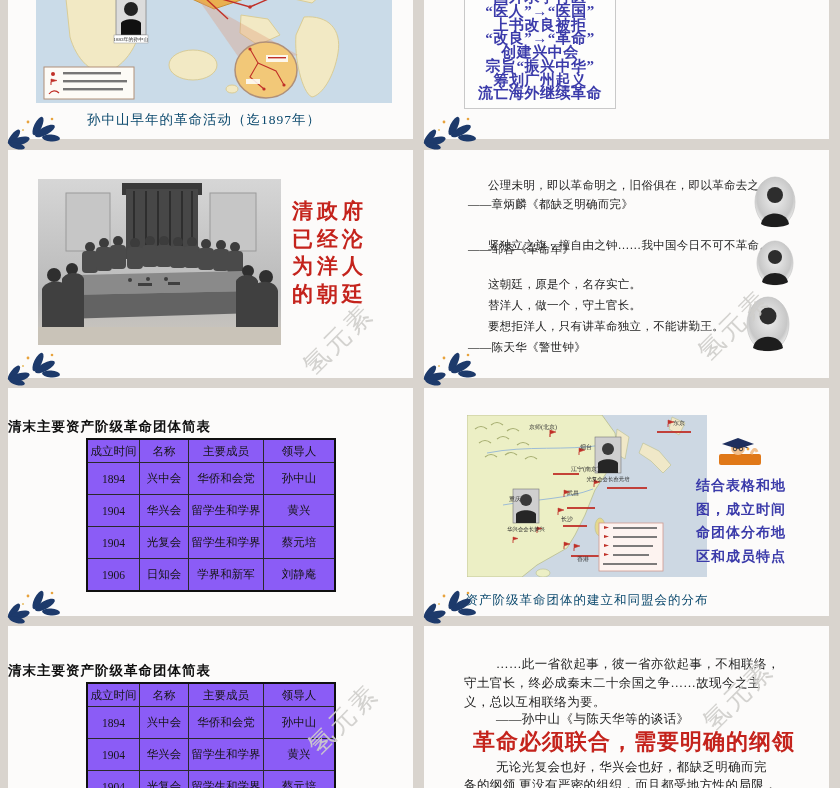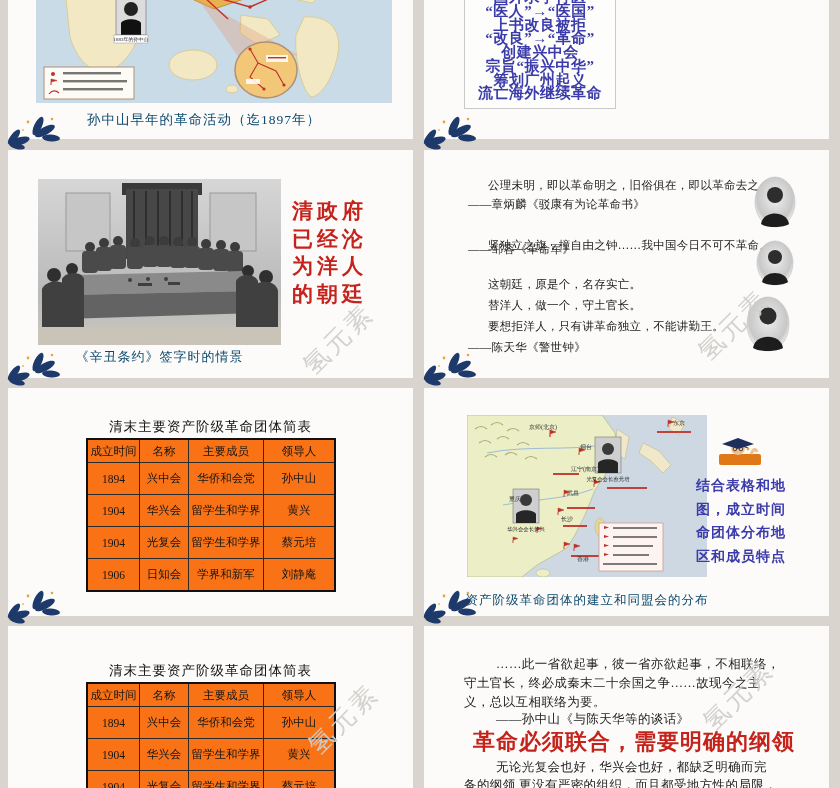--- a/index.html
+++ b/index.html
@@ -12,23 +12,23 @@
   .cap{position:absolute;text-align:center;font-size:13px;color:#0c4a6e;letter-spacing:1px;white-space:nowrap;}
   .blue{color:#3b3baa;}
   .red{color:#c4231c;}
   
   .frame-box{position:absolute;left:40px;top:-62px;width:150px;height:258px;border:1px solid #c9c9c9;background:#fdfdfc;}
   .frame-lines{position:absolute;left:0;right:0;bottom:7px;text-align:center;}
   .frame-lines div{font-size:15px;line-height:13.7px;font-weight:bold;letter-spacing:.5px;}
   
   .bigred div{font-size:21px;font-weight:bold;line-height:27.5px;letter-spacing:4px;white-space:nowrap;}
   
-  .tbl-title{position:absolute;left:0;width:100%;text-align:center;font-size:13.5px;font-weight:normal;
+  .tbl-title{position:absolute;left:0;width:100%;font-size:13.5px;font-weight:bold;
              color:#101010;letter-spacing:1px;}
-  table.gtbl{position:absolute;left:78px;border-collapse:collapse;background:#f97316;border:2px solid #101010;}
+  table.gtbl{position:absolute;left:78px;border-collapse:collapse;background:#8b5cf6;border:2px solid #101010;}
   table.gtbl th,table.gtbl td{border:1px solid #2a2a2a;text-align:center;vertical-align:middle;
              font-size:11.5px;color:#151515;font-weight:normal;padding:0;}
   table.gtbl th{height:22px;}
   table.gtbl td{height:31px;}
   
   .prompt div{font-size:14px;font-weight:bold;line-height:23.5px;letter-spacing:1px;white-space:nowrap;}
   
   .s8head{position:absolute;left:20px;width:380px;text-align:center;font-size:22px;font-weight:bold;
           letter-spacing:1px;white-space:nowrap;}
   .b12{font-size:12.5px;color:#1c1c1c;letter-spacing:.4px;}
@@ -214,32 +214,31 @@
           <circle cx="228" cy="98" r="7"></circle>
       </g>
       <g fill="#404040">
         <path d="M4,166 L4,110 C8,100 28,100 30,110 L30,166 Z"></path>
         <path d="M24,166 L24,100 C28,92 44,92 46,100 L46,166 Z"></path>
         <path d="M198,166 L198,102 C202,94 216,94 220,102 L220,166 Z"></path>
         <path d="M214,166 L214,110 C218,100 238,100 240,112 L240,166 Z"></path>
       </g>
       <rect x="0" y="148" width="243" height="18" fill="#c9c3b8"></rect>
     </svg>
-    <div class="cap" style="left:30px;width:243px;top:198px">《辛丑条约》签字时的情景</div>
     <div class="abs bigred red" style="left:284px;top:48px">
       <div class="red">清政府</div>
       <div class="red">已经沦</div>
       <div class="red">为洋人</div>
       <div class="red">的朝廷</div>
     </div>
   </div>
 
   <div class="slide" style="left:424px;top:150px">
     <div class="line q" style="left:64px;top:28px">公理未明，即以革命明之，旧俗俱在，即以革命去之。</div>
-    <div class="line q" style="left:44px;top:47px">——章炳麟《驳康有为论革命书》</div>
+    <div class="line q" style="left:44px;top:47px">——章炳麟《都缺乏明确而完》</div>
     <div class="line q" style="left:64px;top:88px">竖独立之旗，撞自由之钟……我中国今日不可不革命。</div>
     <div class="line q" style="left:44px;top:92px">——邹容《革命军》</div>
     <div class="line q" style="left:64px;top:127px">这朝廷，原是个，名存实亡。</div>
     <div class="line q" style="left:64px;top:148px">替洋人，做一个，守土官长。</div>
     <div class="line q" style="left:64px;top:169px">要想拒洋人，只有讲革命独立，不能讲勤王。</div>
     <div class="line q" style="left:44px;top:190px">——陈天华《警世钟》</div>
     <svg class="abs" style="left:330px;top:26px" width="42" height="52" viewBox="0 0 42 52">
       <ellipse cx="21" cy="26" rx="20" ry="25" fill="url(#pg)" stroke="#bdbdbd" stroke-width=".6"></ellipse>
       <circle cx="21" cy="19" r="8" fill="#2d2d2d"></circle>
       <path d="M7,48 C9,34 33,34 35,48 C30,52 12,52 7,48 Z" fill="#1d1d1d"></path>

